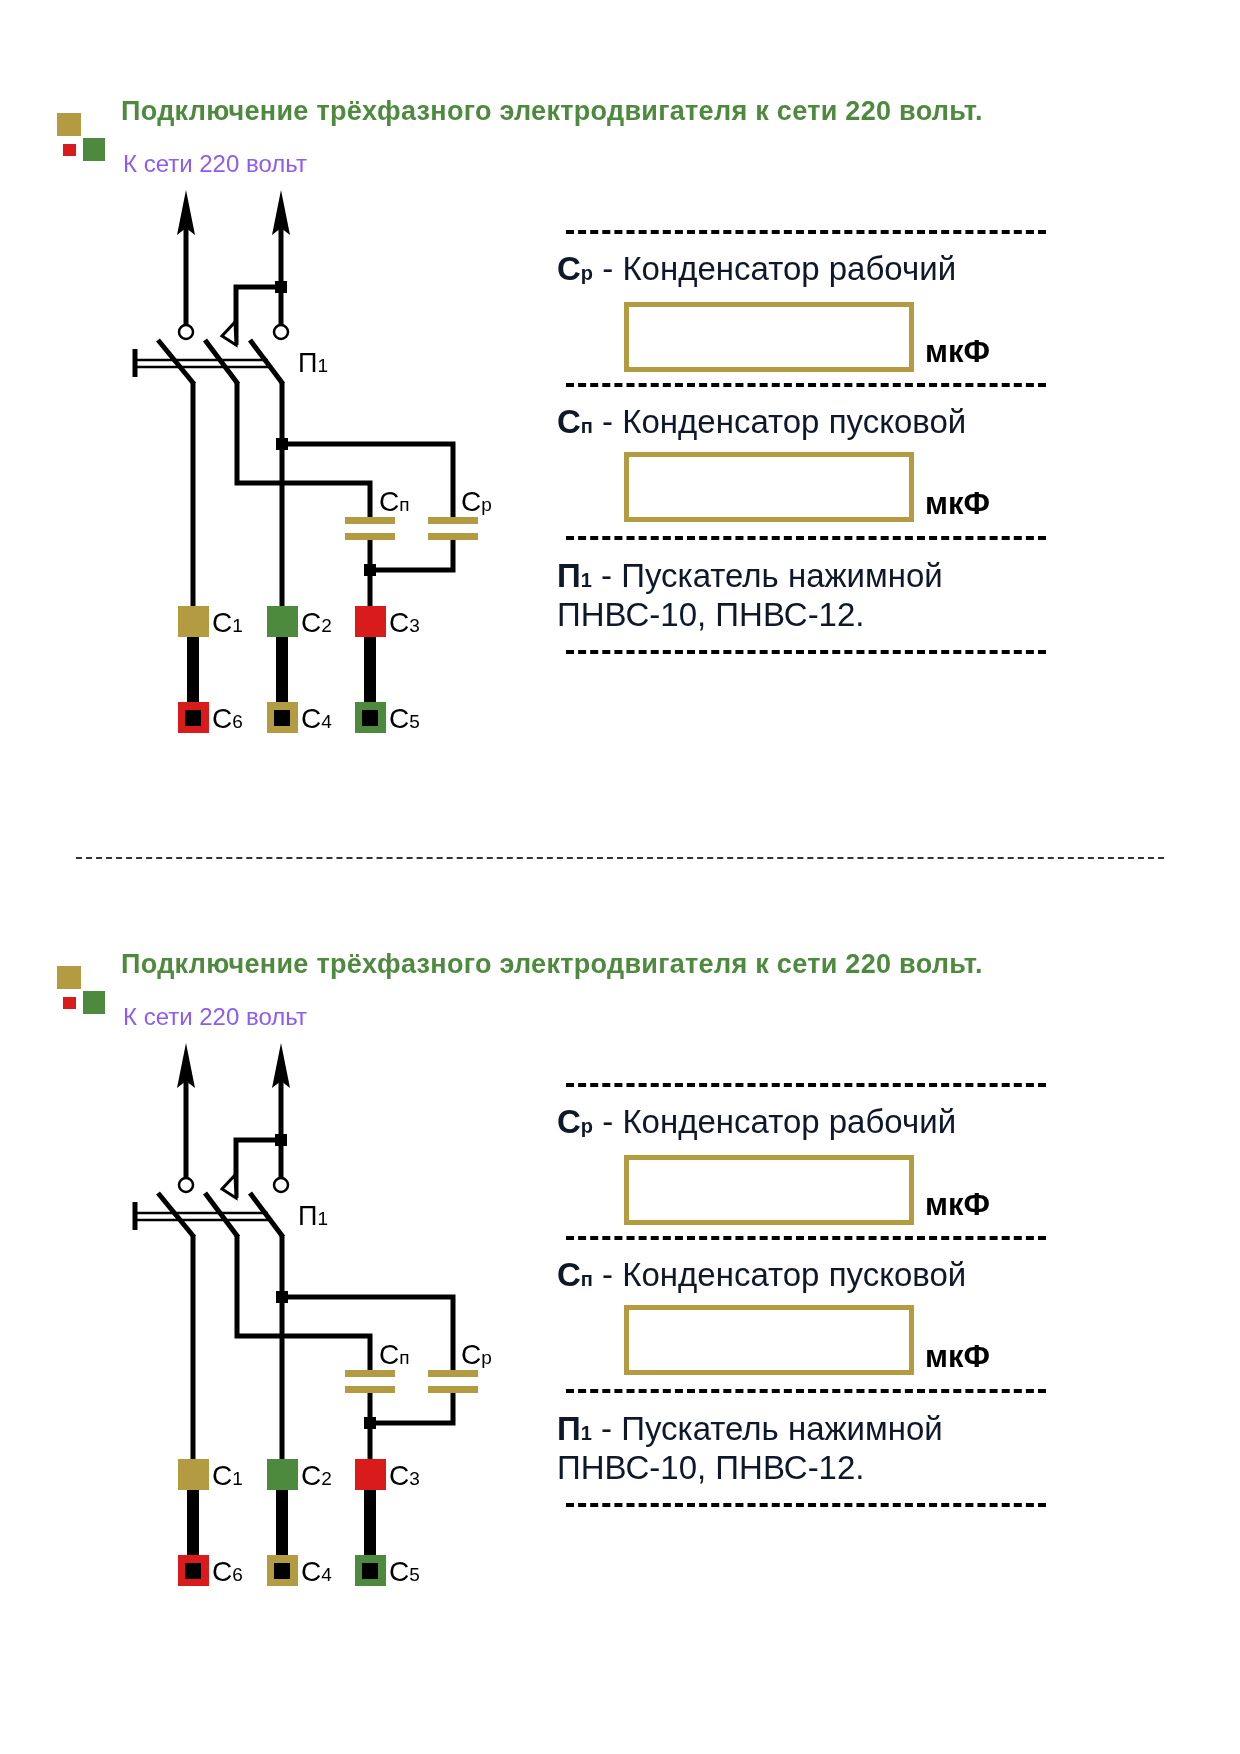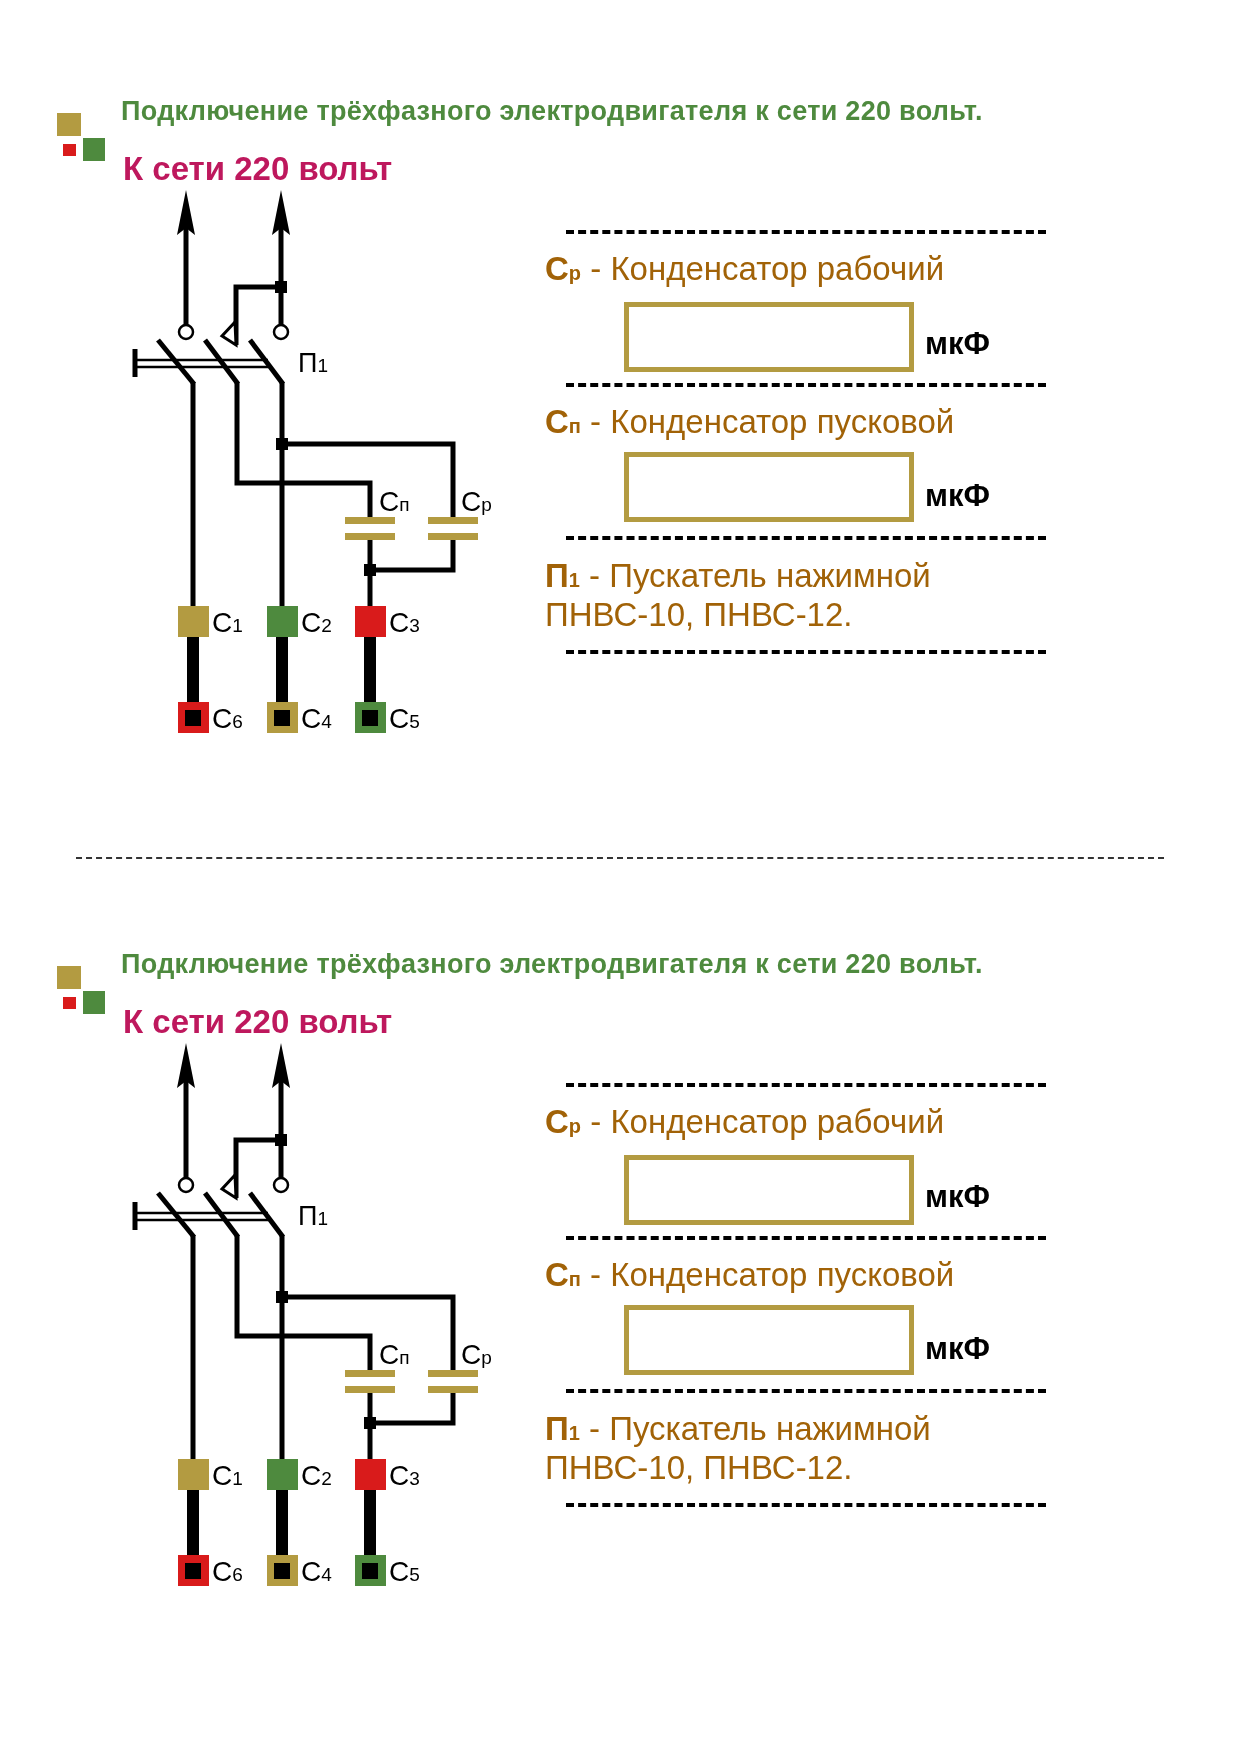--- a/index.html
+++ b/index.html
@@ -2,33 +2,33 @@
 <html><head>
 <meta charset="utf-8">
 <style>
   html, body { margin: 0; padding: 0; background: #ffffff; }
   body { width: 1240px; height: 1754px; position: relative; overflow: hidden;
          font-family: "Liberation Sans", "DejaVu Sans", sans-serif; }
   .section { position: absolute; left: 0; width: 1184px; height: 800px; }
   .logo-sq { position: absolute; }
   .title { position: absolute; left: 121px; top: 96px; font-size: 27px; font-weight: bold;
            color: #4e8a3e; white-space: nowrap; letter-spacing: 0.3px; }
-  .subtitle { position: absolute; left: 123px; top: 150px; font-size: 33px; font-weight: bold;
-              color: #be185d; white-space: nowrap; }
+  .subtitle { position: absolute; left: 123px; top: 150px; font-size: 24px; font-weight: normal;
+              color: #8b5cf6; white-space: nowrap; }
   svg.schematic { position: absolute; left: 0; top: 0; }
   .lbl { position: absolute; font-weight: normal; color: #000; white-space: nowrap; font-size: 30px; line-height: 1; }
   .lbl sub, .lbl .sub { font-size: 19px; vertical-align: baseline; }
   .dashes { position: absolute; left: 566px; width: 480px; height: 0;
             border-top: 4px dashed #000; }
-  .desc { position: absolute; left: 545px; font-size: 33px; color: #a16207; white-space: nowrap; line-height: 1; }
+  .desc { position: absolute; left: 557px; font-size: 33px; color: #0f172a; white-space: nowrap; line-height: 1; }
   .desc .sym { font-weight: bold; }
   .desc .sym .sub { font-size: 20px; }
   .value-box { position: absolute; left: 624px; width: 280px; height: 60px;
                border: 5px solid #b39b41; background: #fff; box-sizing: content-box; }
-  .unit { position: absolute; left: 925px; font-size: 31px; font-weight: bold; color: #000; }
+  .unit { position: absolute; left: 925px; font-size: 31px; font-weight: bold; color: #000; margin-top: 8px; }
   .separator { position: absolute; left: 76px; top: 857px; width: 1088px; height: 0;
                border-top: 2px dashed #333; }
 </style>
 </head>
 <body>
 
 <div id="sections-root">
   <div class="section" style="top: 0px;">
     <div class="logo-sq" style="left:57px;top:113px;width:24px;height:23px;background:#b39b41;"></div>
     <div class="logo-sq" style="left:63px;top:144px;width:13px;height:12px;background:#d91b1b;"></div>

